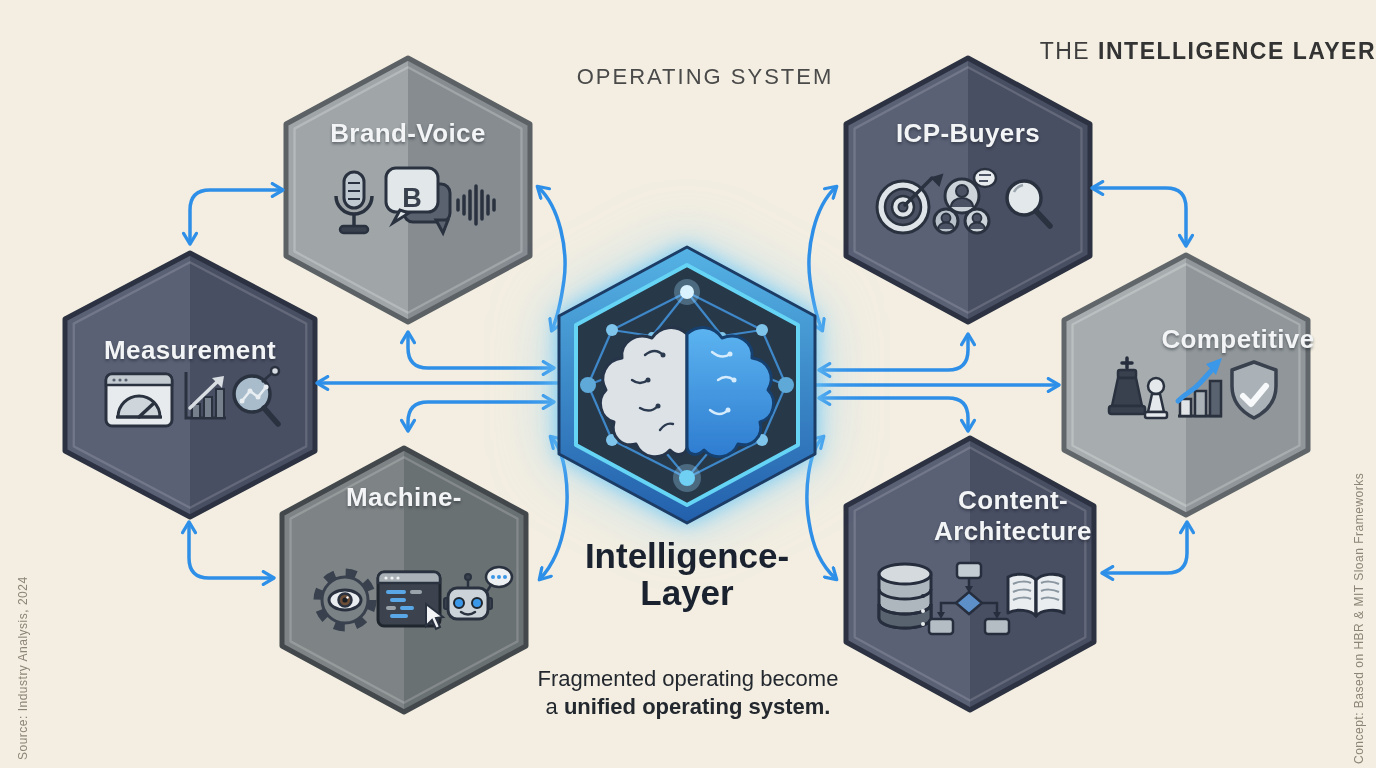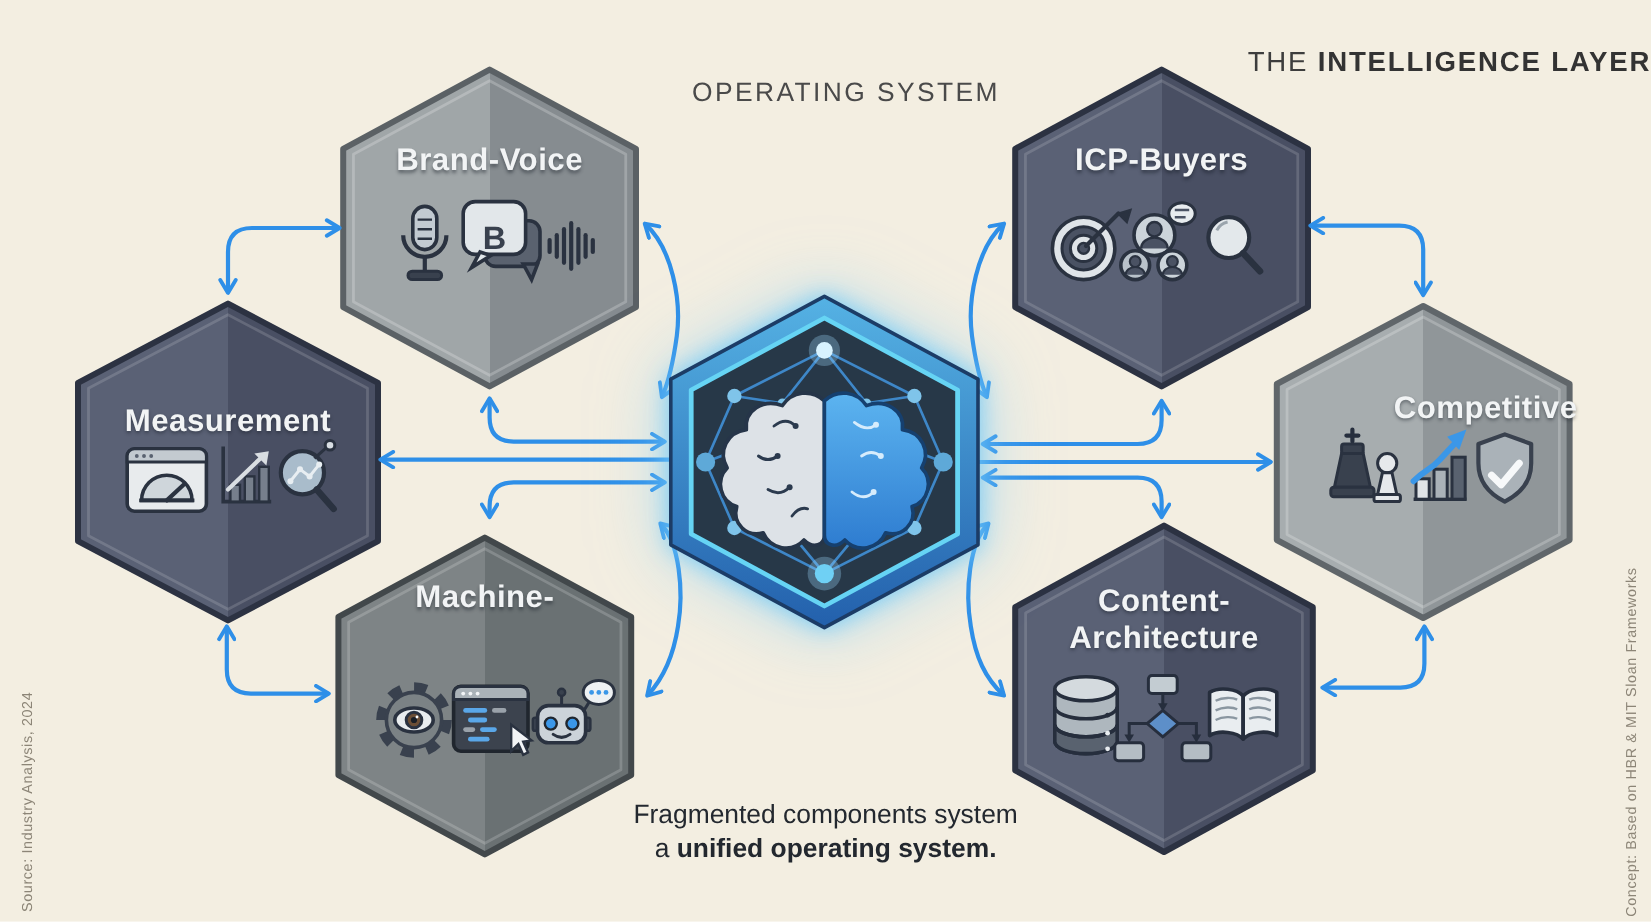--- a/index.html
+++ b/index.html
@@ -365,27 +365,31 @@
   </div>
   <div class="hex-label" style="left:68px;top:311px;margin-top:24px;">
     <span>Measurement</span>
   </div>
   <div class="hex-label" style="left:1116px;top:312px;margin-top:12px;">
     <span>Competitive</span>
   </div>
   <div class="hex-label" style="left:282px;top:482px;">
     <span>Machine-</span>
   </div>
-  <div class="hex-label" style="left:848px;top:485px;">
+  <div class="hex-label" style="left:848px;top:485px;padding-left:43px;">
     <span>Content-</span>
     <span>Architecture</span>
   </div>
 
+  <div class="center-label">
+    <span>Intelligence-</span>
+    <span>Layer</span>
+  </div>
 
   <div class="caption">
-    <div>Fragmented components system</div>
+    <div>Fragmented operating become</div>
     <div><span>a </span><span class="bold">unified operating system.</span></div>
   </div>
 
   <div class="side-note left">Source: Industry Analysis, 2024</div>
   <div class="side-note right">Concept: Based on HBR &amp; MIT Sloan Frameworks</div>
 
 </div>
 
 </body></html>

